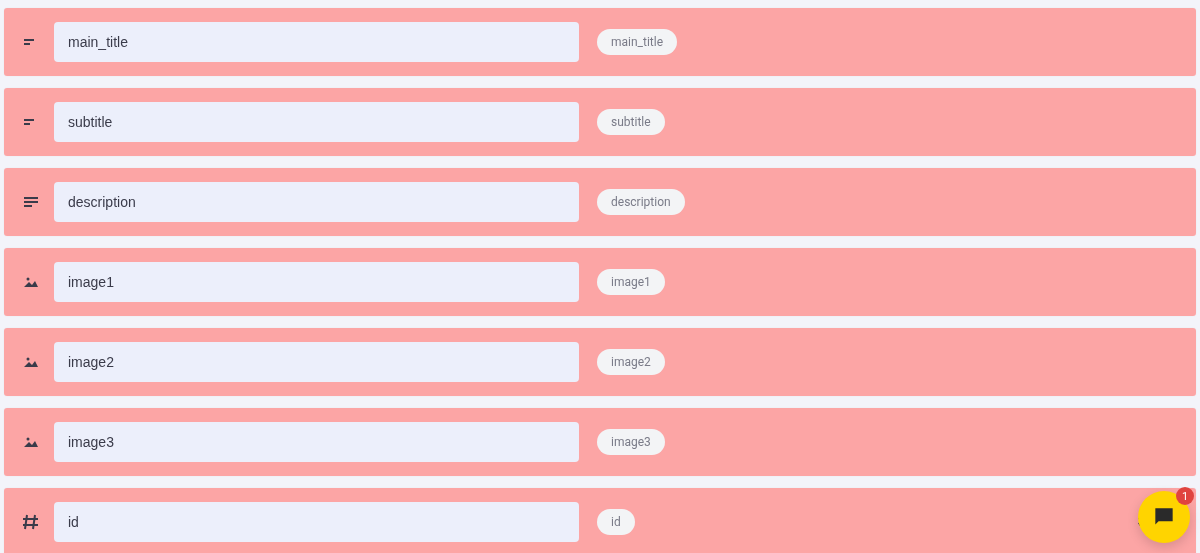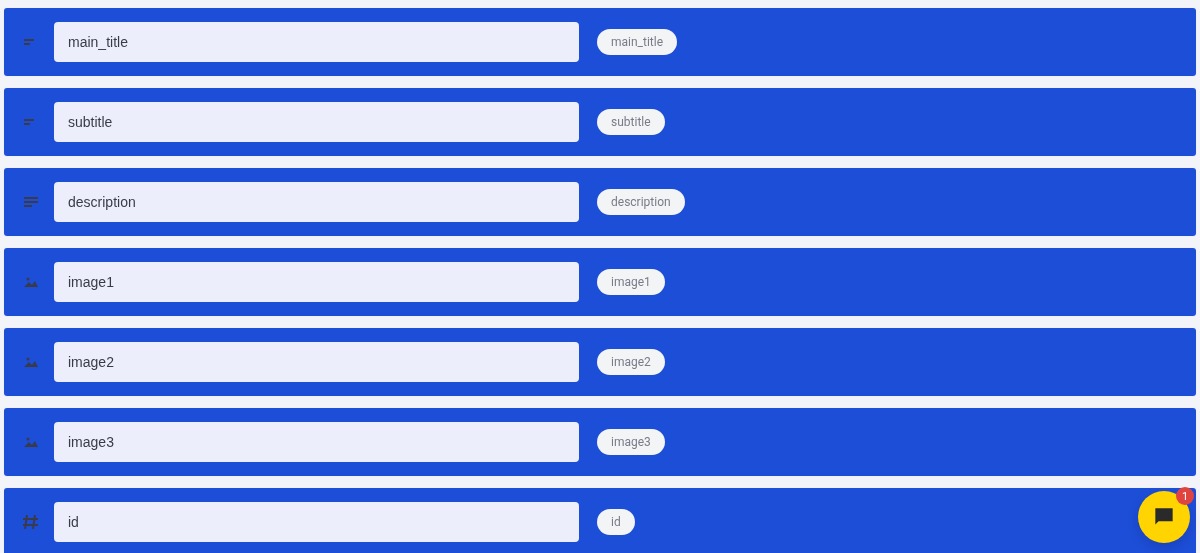--- a/index.html
+++ b/index.html
@@ -10,21 +10,21 @@
     height: 553px;
     overflow: hidden;
     position: relative;
     font-size: 14px;
     color: #3a3b4a;
   }
   .container {
     padding: 8px 4px;
   }
   .card {
-    background: #1d4ed8;
+    background: #fca5a5;
     border-radius: 3px;
     margin-bottom: 12px;
     padding: 14px 18px;
     box-shadow: 0 0 0 1px rgba(0,0,0,0.01);
   }
   .field-row {
     display: flex;
     align-items: center;
     gap: 14px;
   }

